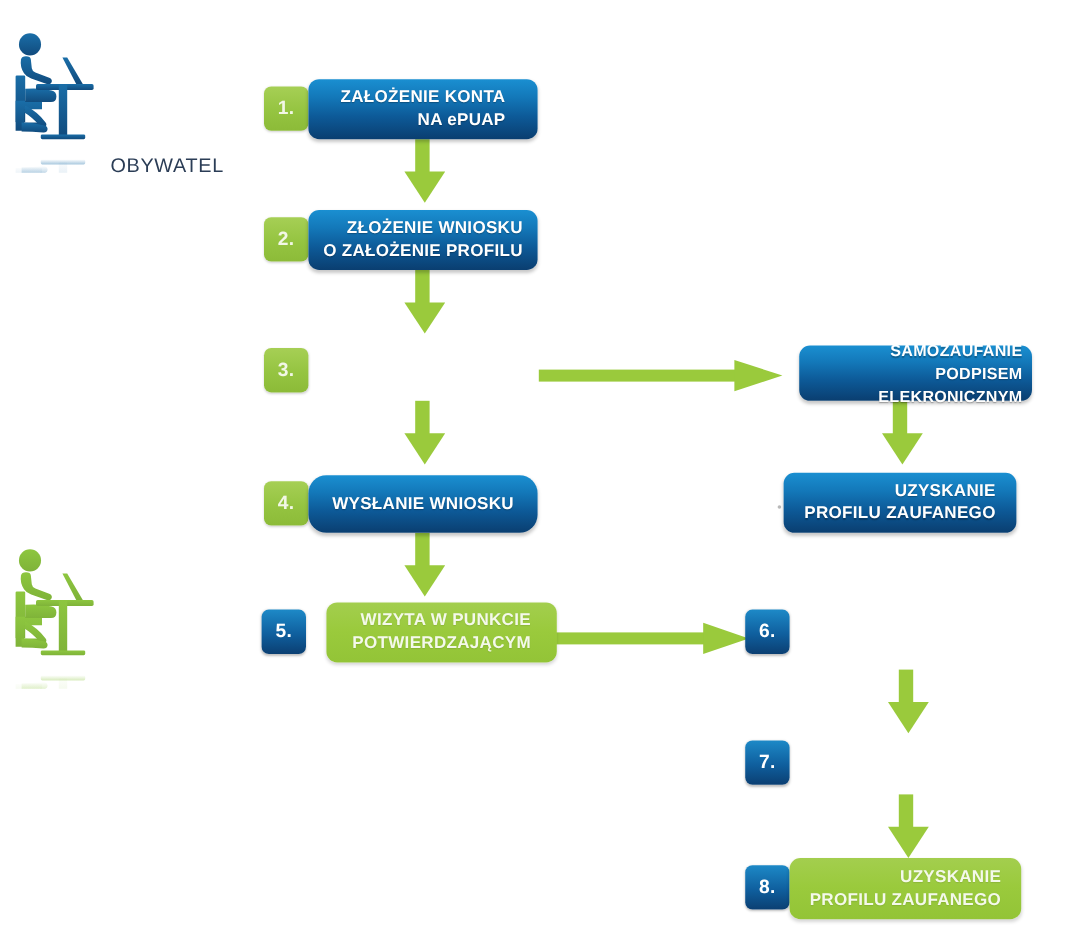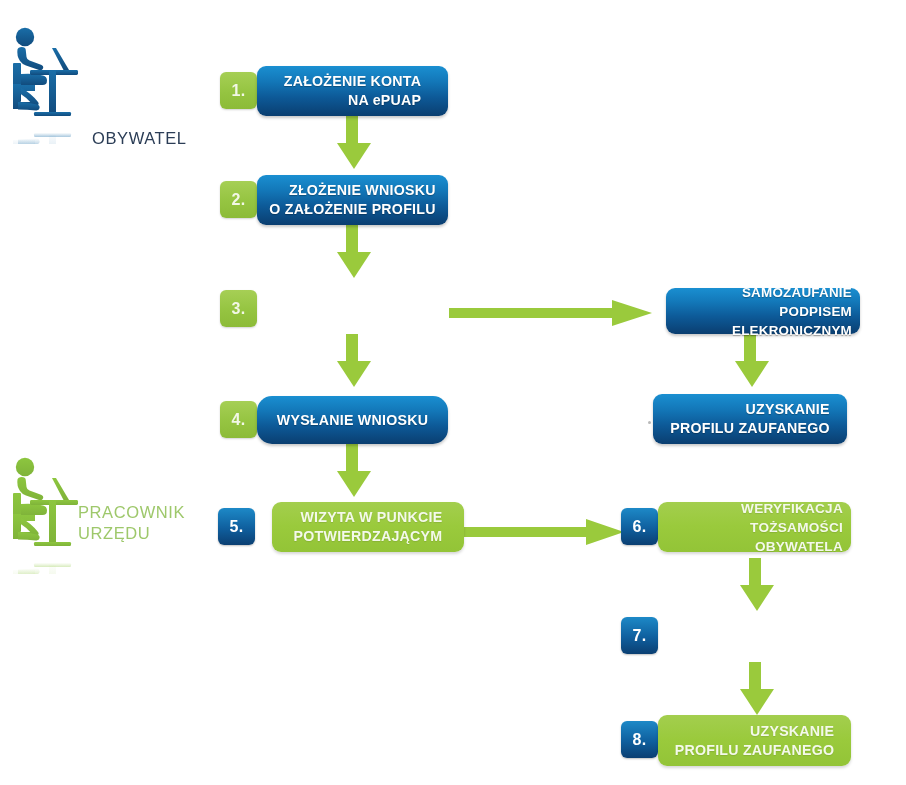--- a/index.html
+++ b/index.html
@@ -197,22 +197,20 @@
         <path d="M13 62 q10 5 17 14 q1.6 2.2 -0.6 3.6 q-2.4 1.5 -4.2 -0.6 q-6.4 -7.4 -13.2 -11.4 z"></path>
         <path d="M10 76 q9 0 19 2.6 q3 0.8 2.6 3.4 q-0.4 2.6 -3.6 2.4 q-9 -0.8 -18 -0.8 z"></path>
         <rect x="22" y="44" width="48" height="5" rx="1.4"></rect>
         <rect x="41" y="44" width="7" height="44" rx="1.2"></rect>
         <rect x="26" y="86" width="37" height="4" rx="1.2"></rect>
       </g>
     </svg>
   </div>
 
   <div class="actor-label actor-citizen">OBYWATEL</div>
-  <div class="actor-label actor-clerk">PRACOWNIK
-URZĘDU</div>
 
   <svg class="arrow" style="left:0;top:0;width:906px;height:785px;" xmlns="http://www.w3.org/2000/svg">
     <g fill="#9aca3c">
 
       <g>
         <rect x="346" y="116" width="12" height="31"></rect>
         <path d="M337 143 l34 0 l-17 26 z"></path>
       </g>
 
       <g>
@@ -276,22 +274,20 @@
   <div class="box box-blue" style="left:257px; top:396px; width:191px; height:48px;border-radius:15px;">WYSŁANIE WNIOSKU</div>
 
   <div class="box box-blue" style="left:653px; top:394px; width:194px; height:50px;">UZYSKANIE
 PROFILU ZAUFANEGO</div>
 
   <div class="badge badge-blue" style="left:218px; top:508px;">5.</div>
   <div class="box box-green" style="left:256px; top:502px; width:192px; height:50px;margin-left:16px;">WIZYTA W PUNKCIE
 POTWIERDZAJĄCYM</div>
 
   <div class="badge badge-blue" style="left:621px; top:508px;">6.</div>
-  <div class="box box-green" style="left:658px; top:502px; width:193px; height:50px; font-size:13.6px;">WERYFIKACJA TOŻSAMOŚCI
-OBYWATELA</div>
 
   <div class="badge badge-blue" style="left:621px; top:617px;">7.</div>
 
   <div class="badge badge-blue" style="left:621px; top:721px;">8.</div>
   <div class="box box-green" style="left:658px; top:715px; width:193px; height:51px;">UZYSKANIE
 PROFILU ZAUFANEGO</div>
 
 </div>
 
 </body></html>

